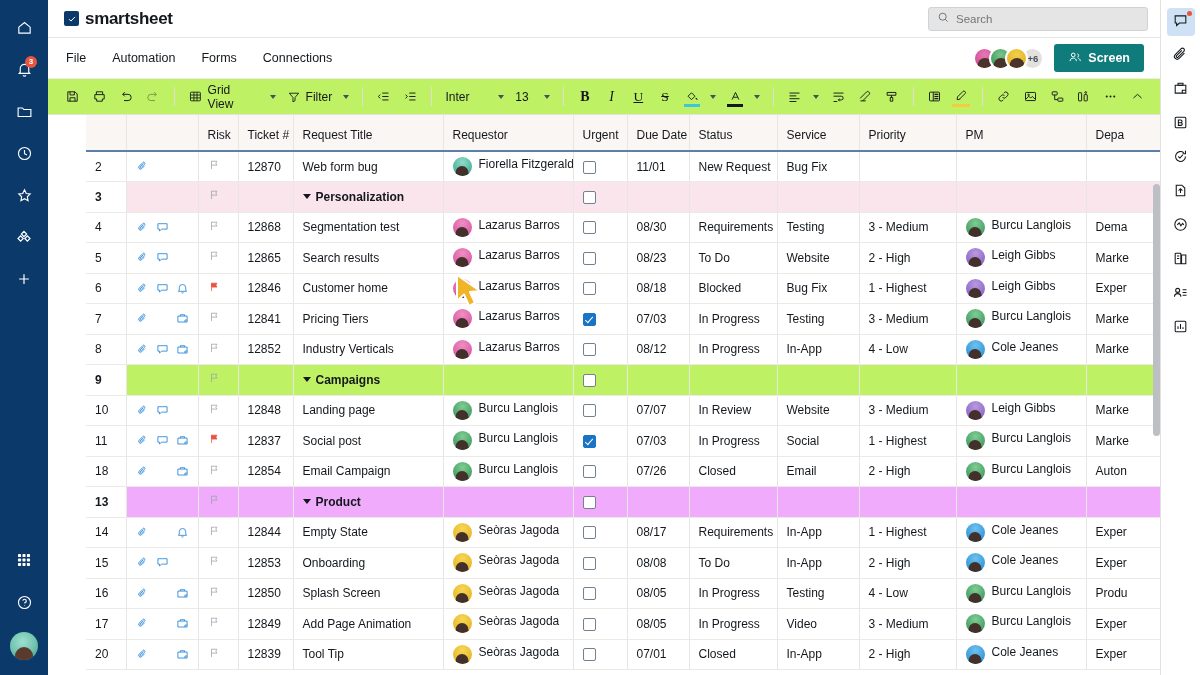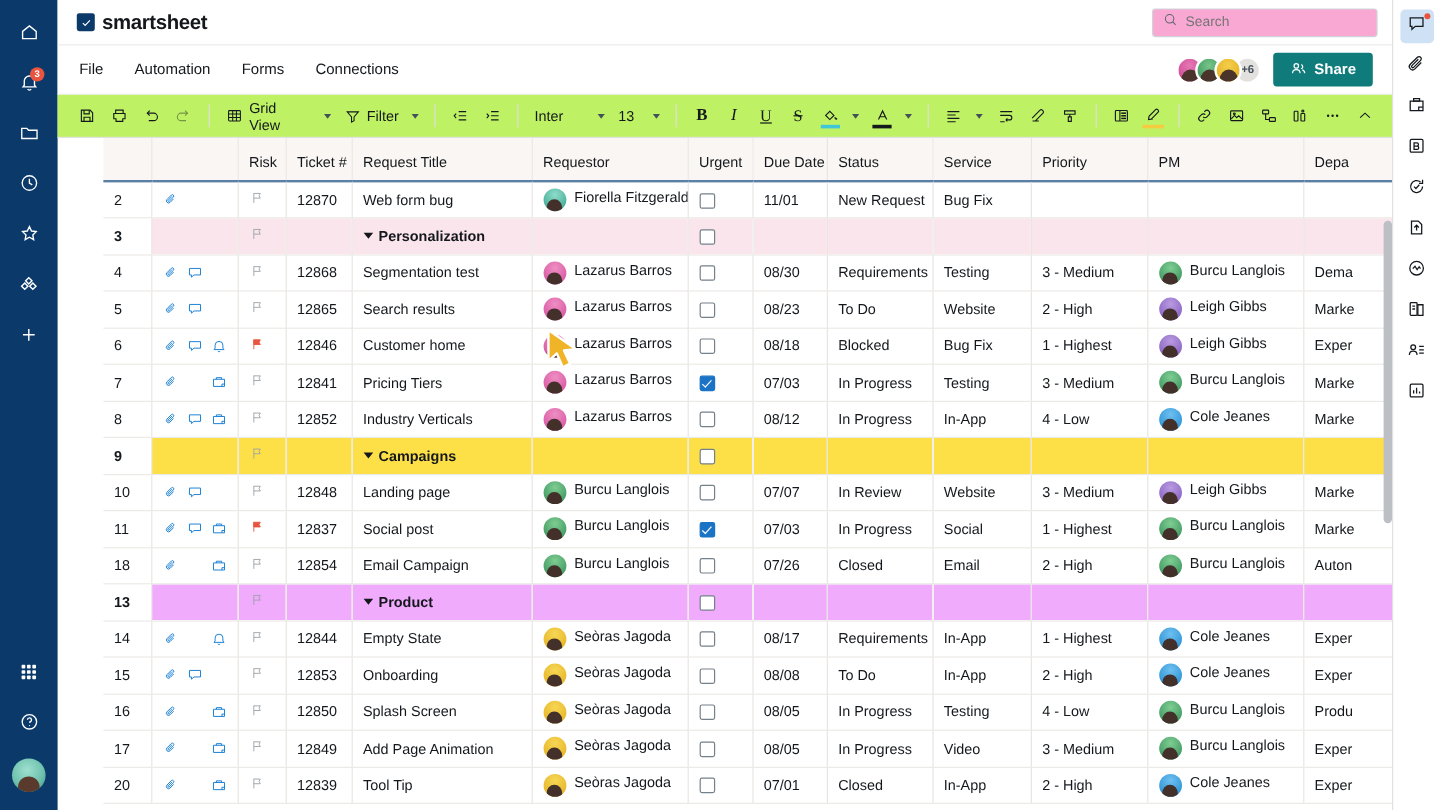--- a/index.html
+++ b/index.html
@@ -50,22 +50,22 @@
   }
   .logo { display:flex; align-items:center; gap:6px; }
   .logo-mark {
     width:15px;height:15px;background:#0b3a6a;border-radius:2px;
     display:flex;align-items:center;justify-content:center;
   }
   .logo-mark svg { stroke:#fff; stroke-width:2.4; fill:none; }
   .logo-text { font-size:17px; font-weight:700; color:#14181c; letter-spacing:-0.3px; }
   .header-spacer { flex:1 1 auto; }
   .search-box {
-    width:188px;height:24px;border:1px solid #cfd3d7;border-radius:3px;
-    display:flex;align-items:center;gap:6px;padding:0 8px;background:#f9a8d4;
+    width:220px;height:24px;border:1px solid #cfd3d7;border-radius:3px;
+    display:flex;align-items:center;gap:6px;padding:0 8px;background:#e5e5e5;
   }
   .search-box svg { stroke:#5b6770; fill:none; stroke-width:1.6; }
   .search-box input {
     border:none;outline:none;font-size:11.5px;color:#5b6770;width:100%;
     font-family:"Liberation Sans",sans-serif;background:transparent;
   }
 
   
   .menubar {
     height:41px; background:#fff; display:flex; align-items:center;
@@ -187,21 +187,21 @@
   .chk.on::after {
     content:''; position:absolute; left:3.6px; top:1.1px; width:3.4px; height:7px;
     border:solid #fff; border-width:0 1.8px 1.8px 0; transform:rotate(42deg);
   }
 
   
   tr.group td { font-weight:700; }
   tr.group .grp-title { display:flex;align-items:center;gap:5px;font-weight:700; }
   .tri { width:0;height:0;border-left:4px solid transparent;border-right:4px solid transparent;border-top:5px solid #14181c; }
   tr.g-pink   td:not(.num) { background:#fae5ed; }
-  tr.g-green  td:not(.num) { background:#fde047; }
+  tr.g-green  td:not(.num) { background:#bef264; }
   tr.g-amber  td:not(.num) { background:#f0abfc; }
 
   
   .cursor-arrow { position:absolute; left:368px; top:158px; width:32px; height:36px; pointer-events:none; z-index:40; }
 
   
   .right-rail {
     width:40px;background:#fff;border-left:1px solid #e3e1de;
     display:flex;flex-direction:column;align-items:center;padding-top:8px;gap:6px;
     flex:0 0 40px;
@@ -343,21 +343,21 @@
           <div class="av-more">+6</div>
         </div>
         <button class="share-btn">
           <span>
             <svg width="14" height="14" viewBox="0 0 24 24">
                 <circle cx="9" cy="8.5" r="3.2"></circle>
                 <path d="M3.6 19c0-3 2.4-5.2 5.4-5.2s5.4 2.2 5.4 5.2"></path>
                 <path d="M16 6.6a3 3 0 0 1 0 5.8M17.6 14.2c2 .6 3.4 2.4 3.4 4.8"></path>
               </svg>
           </span>
-          <span>Share</span>
+          <span>Screen</span>
         </button>
       </div>
     </div>
 
     <div class="toolbar">
       <div class="tb">
         <svg width="15" height="15" viewBox="0 0 24 24">
             <path d="M4.5 4.5h11.5L19.5 8v11.5h-15z"></path>
             <path d="M8 4.5v5h7v-5M8 19.5v-5.5h8v5.5"></path>
           </svg>

